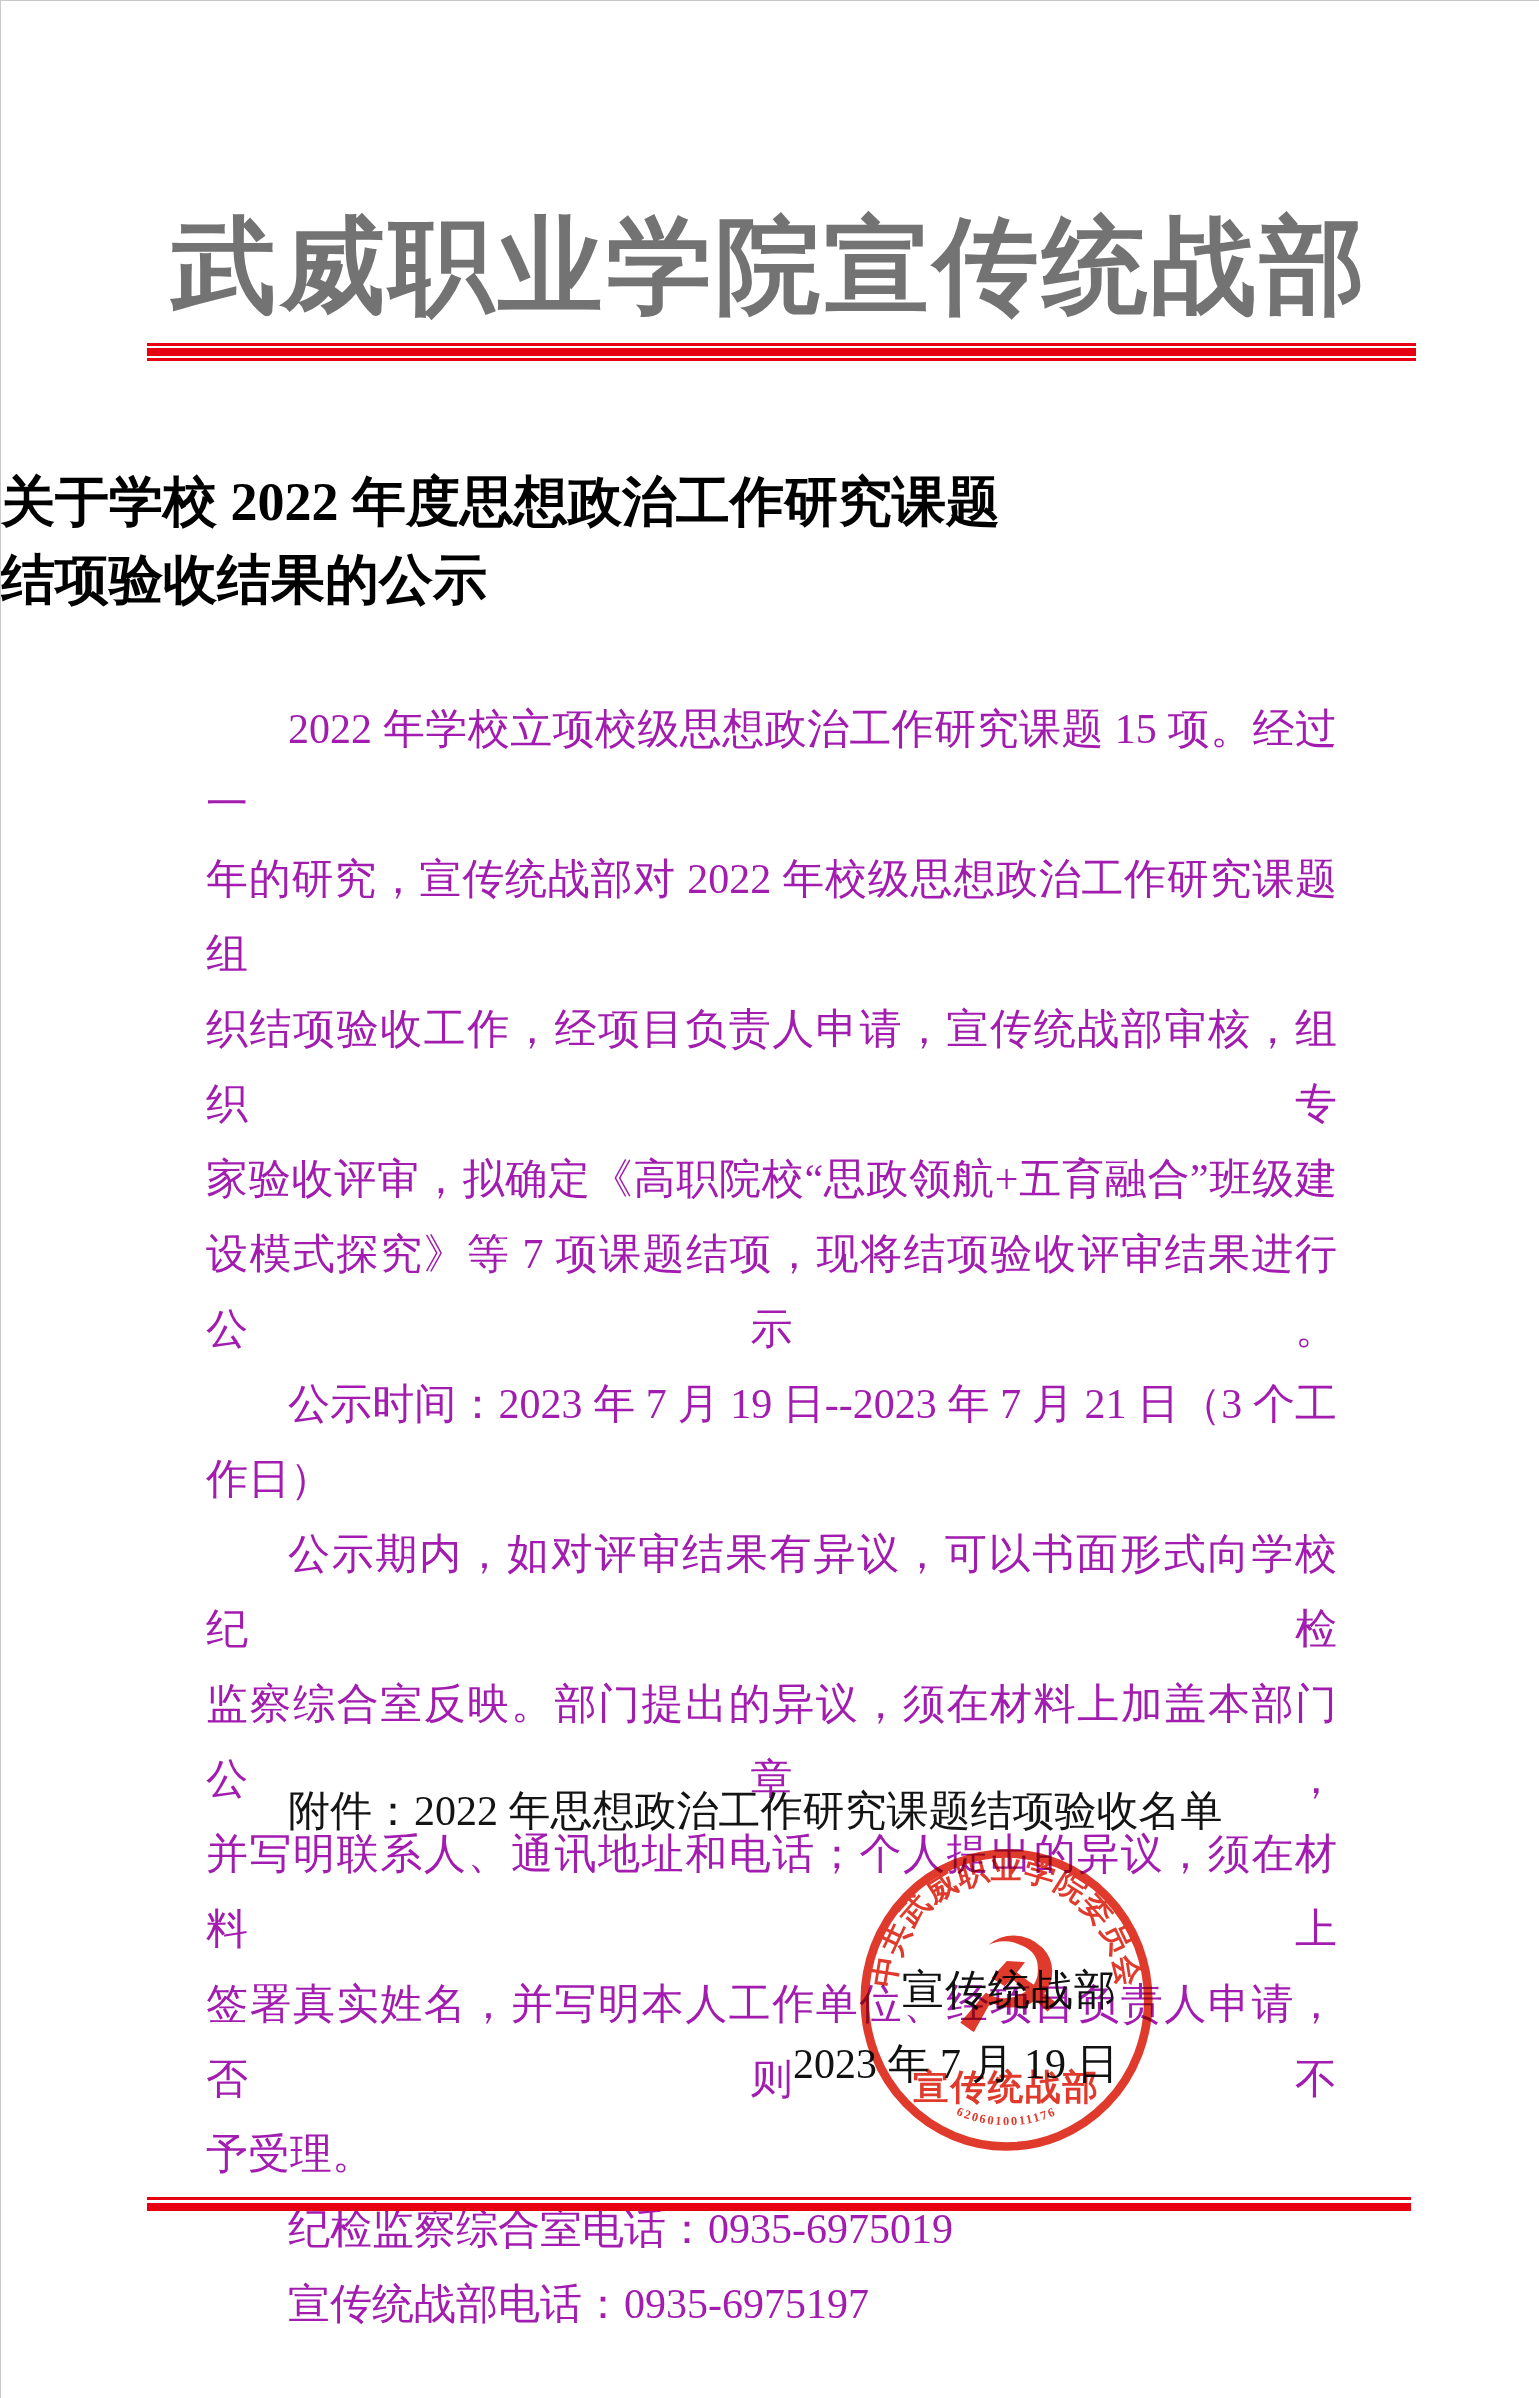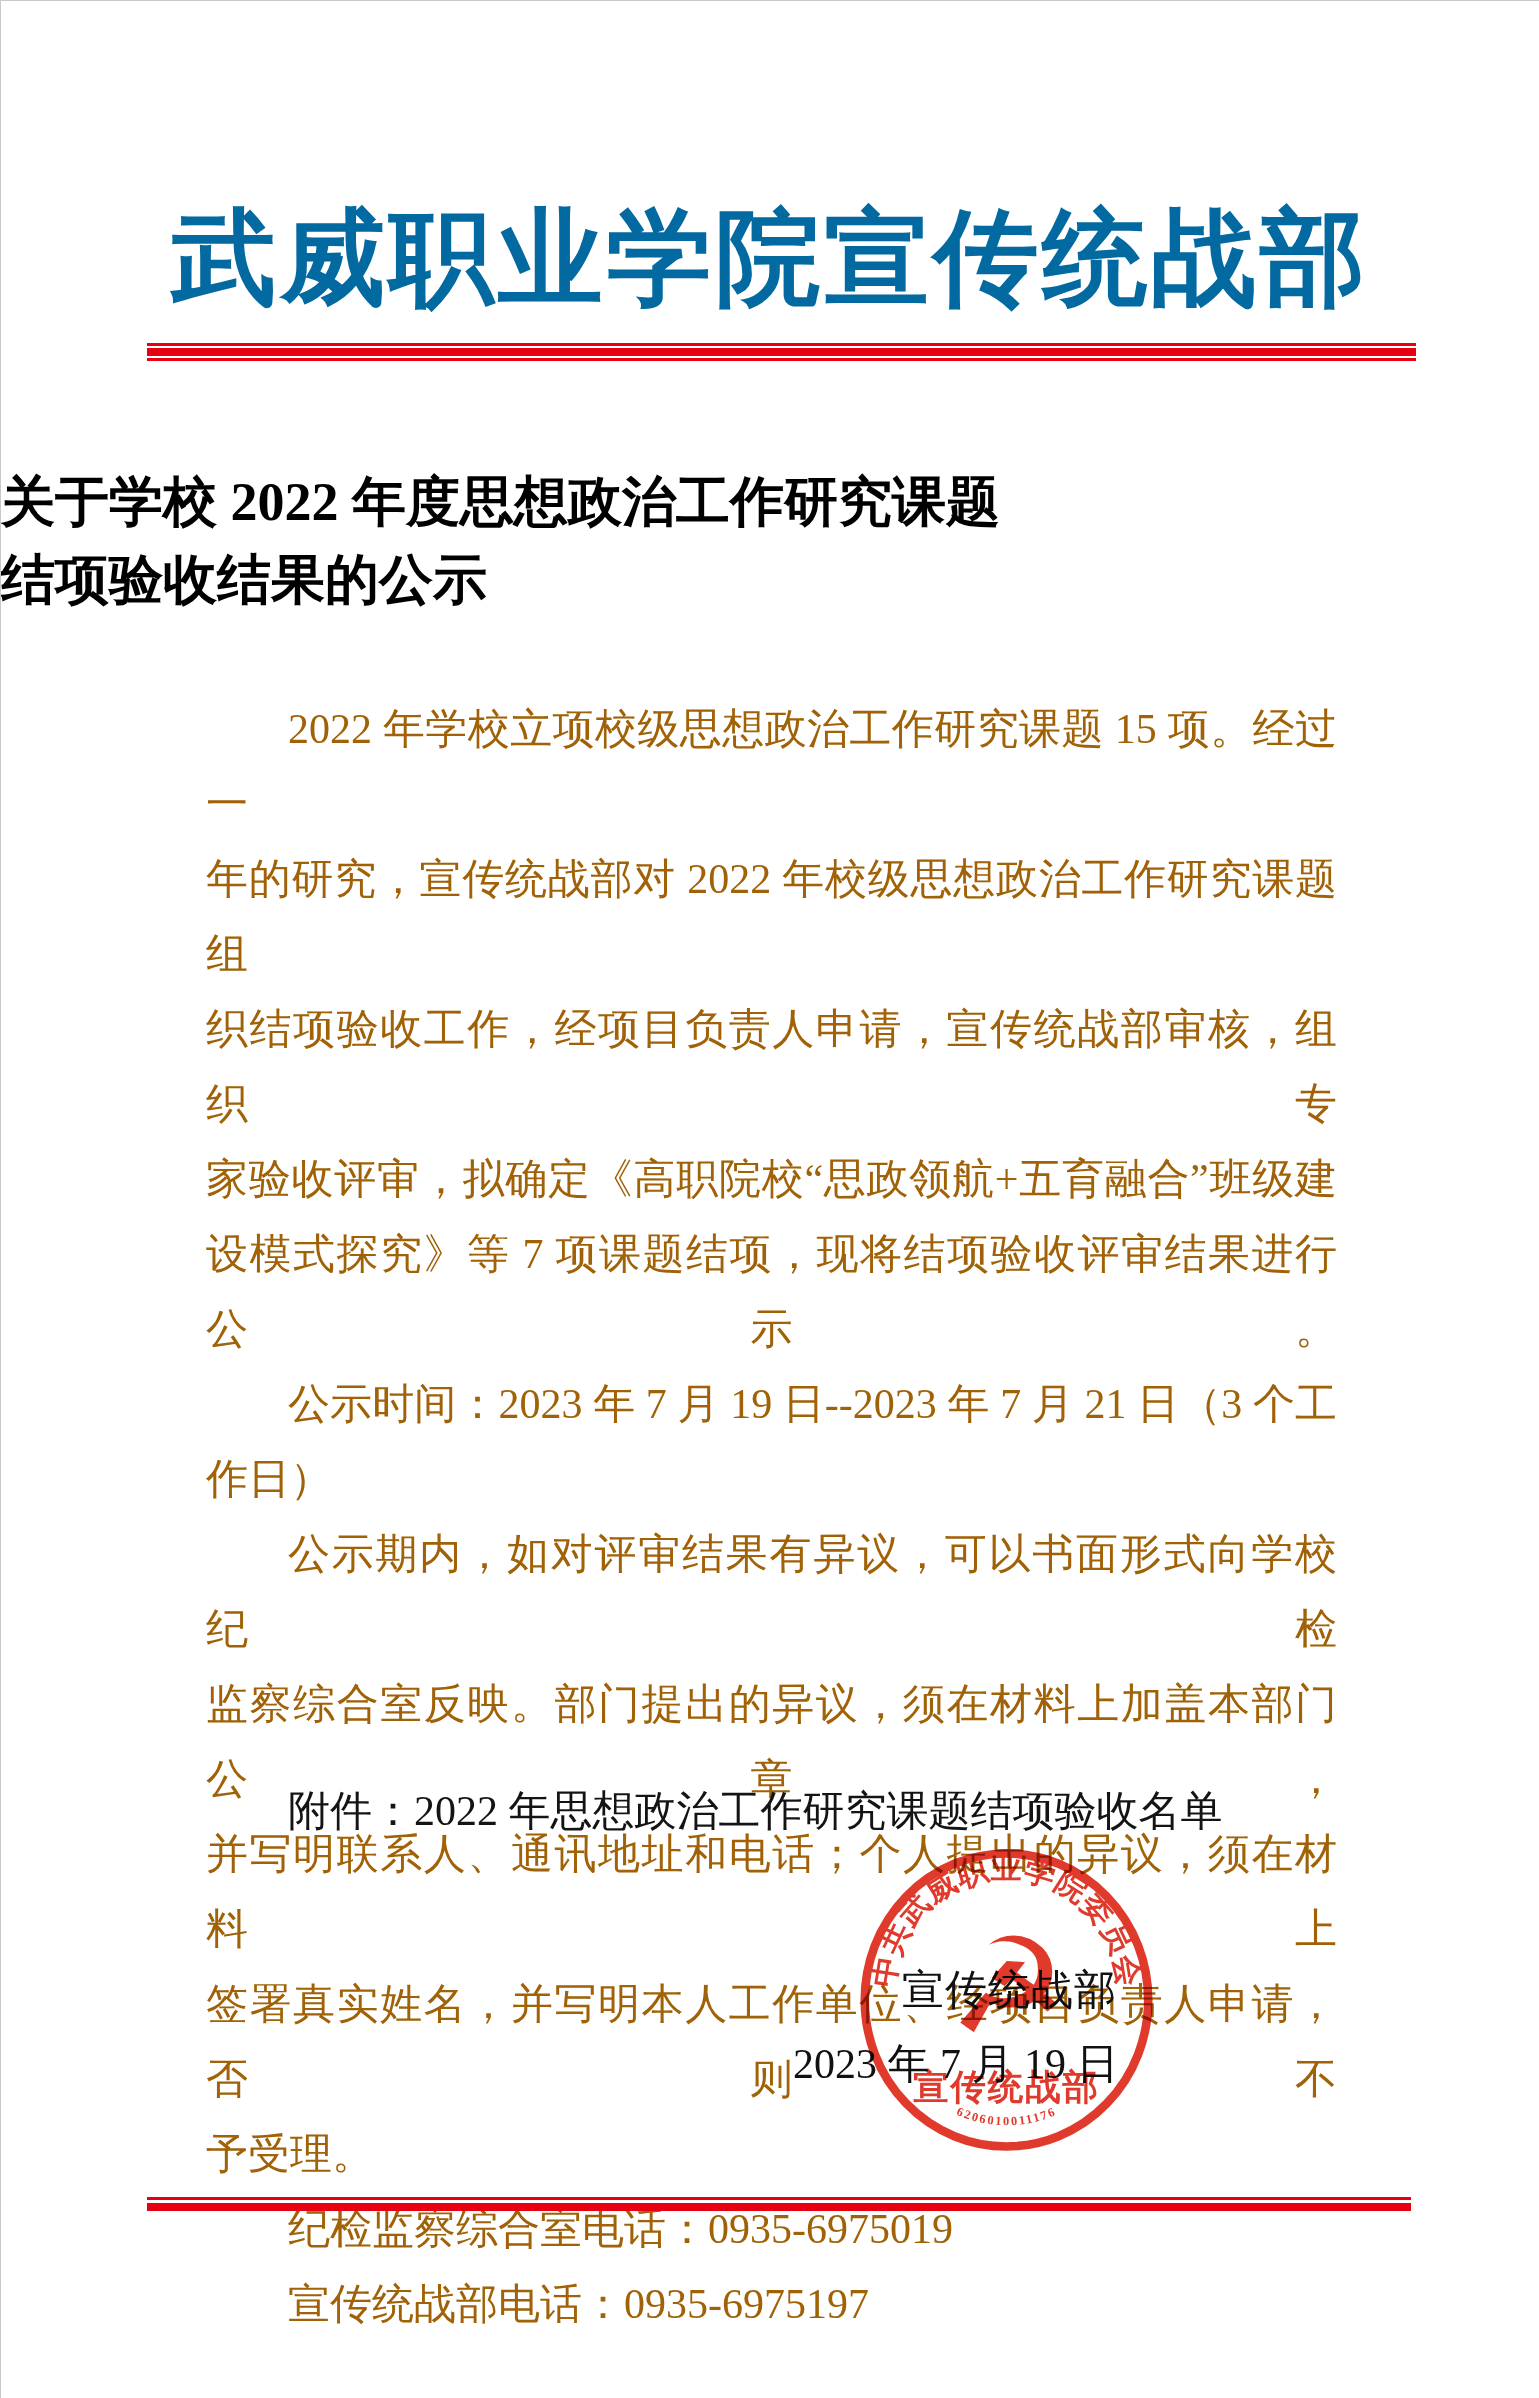--- a/index.html
+++ b/index.html
@@ -25,21 +25,21 @@
   .header-rule .thick{height:8.7px;margin:1.9px 0;}
   
   .doc-title{
     position:absolute;top:462px;left:0;width:100%;
     font-size:54px;font-weight:bold;color:#000;
     line-height:78px;white-space:nowrap;
   }
   
   .body-block{
     position:absolute;top:691px;left:205px;width:1131px;
-    font-size:42px;line-height:75px;color:#a16207;
+    font-size:42px;line-height:75px;color:#a21caf;
   }
   .bline{white-space:normal;}
   .bline.fill{text-align:justify;text-align-last:justify;text-justify:inter-character;}
   .bline.ind{text-indent:82px;}
   .attachment{
     position:absolute;top:1773px;left:205px;width:1131px;
     font-size:42px;line-height:75px;text-indent:82px;white-space:nowrap;
   }
   
   .sig-dept{
@@ -62,21 +62,21 @@
   .footer-rule{position:absolute;left:146px;top:2196px;width:1264px;}
   .footer-rule .thin{height:2.9px;}
   .footer-rule .thick{height:8.7px;margin-top:2.9px;}
   .redbg{width:100%;}
 </style>
 </head>
 <body>
 
 <div class="page">
 
-  <div class="masthead" style="color:#0369a1;font-family:Liberation Mono, monospace;">武威职业学院宣传统战部</div>
+  <div class="masthead" style="color:#737373;">武威职业学院宣传统战部</div>
 
   <div class="header-rule">
     <div class="thin redbg" style="background:#e60012;"></div>
     <div class="thick redbg" style="background:#e60012;"></div>
     <div class="thin redbg" style="background:#e60012;"></div>
   </div>
 
   <div class="doc-title">
     <div>关于学校 2022 年度思想政治工作研究课题</div>
     <div>结项验收结果的公示</div>

